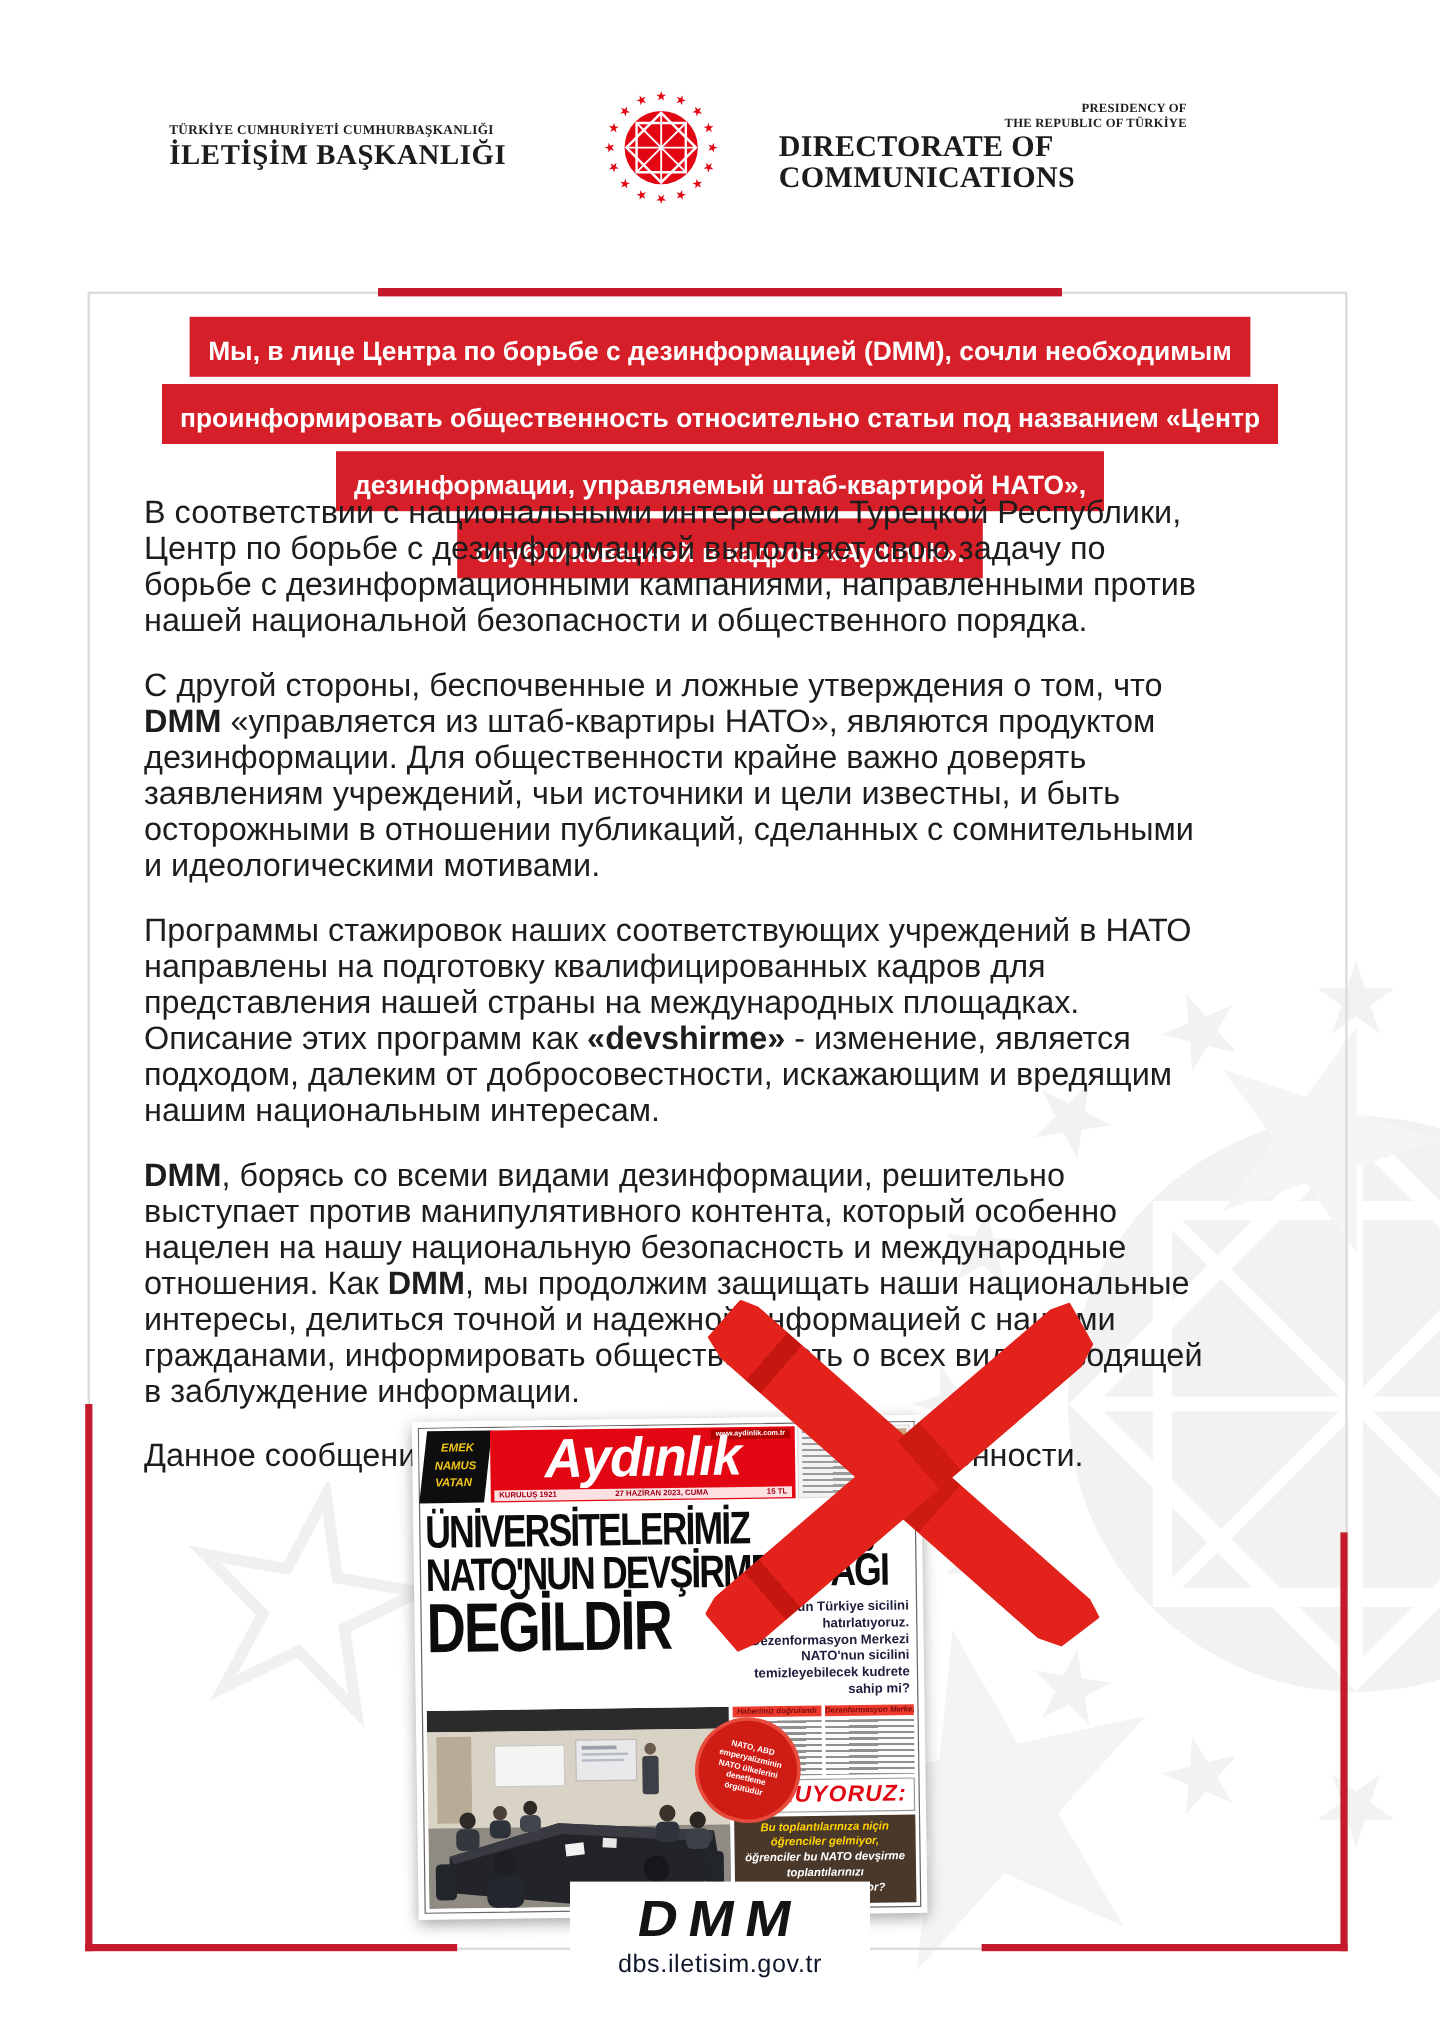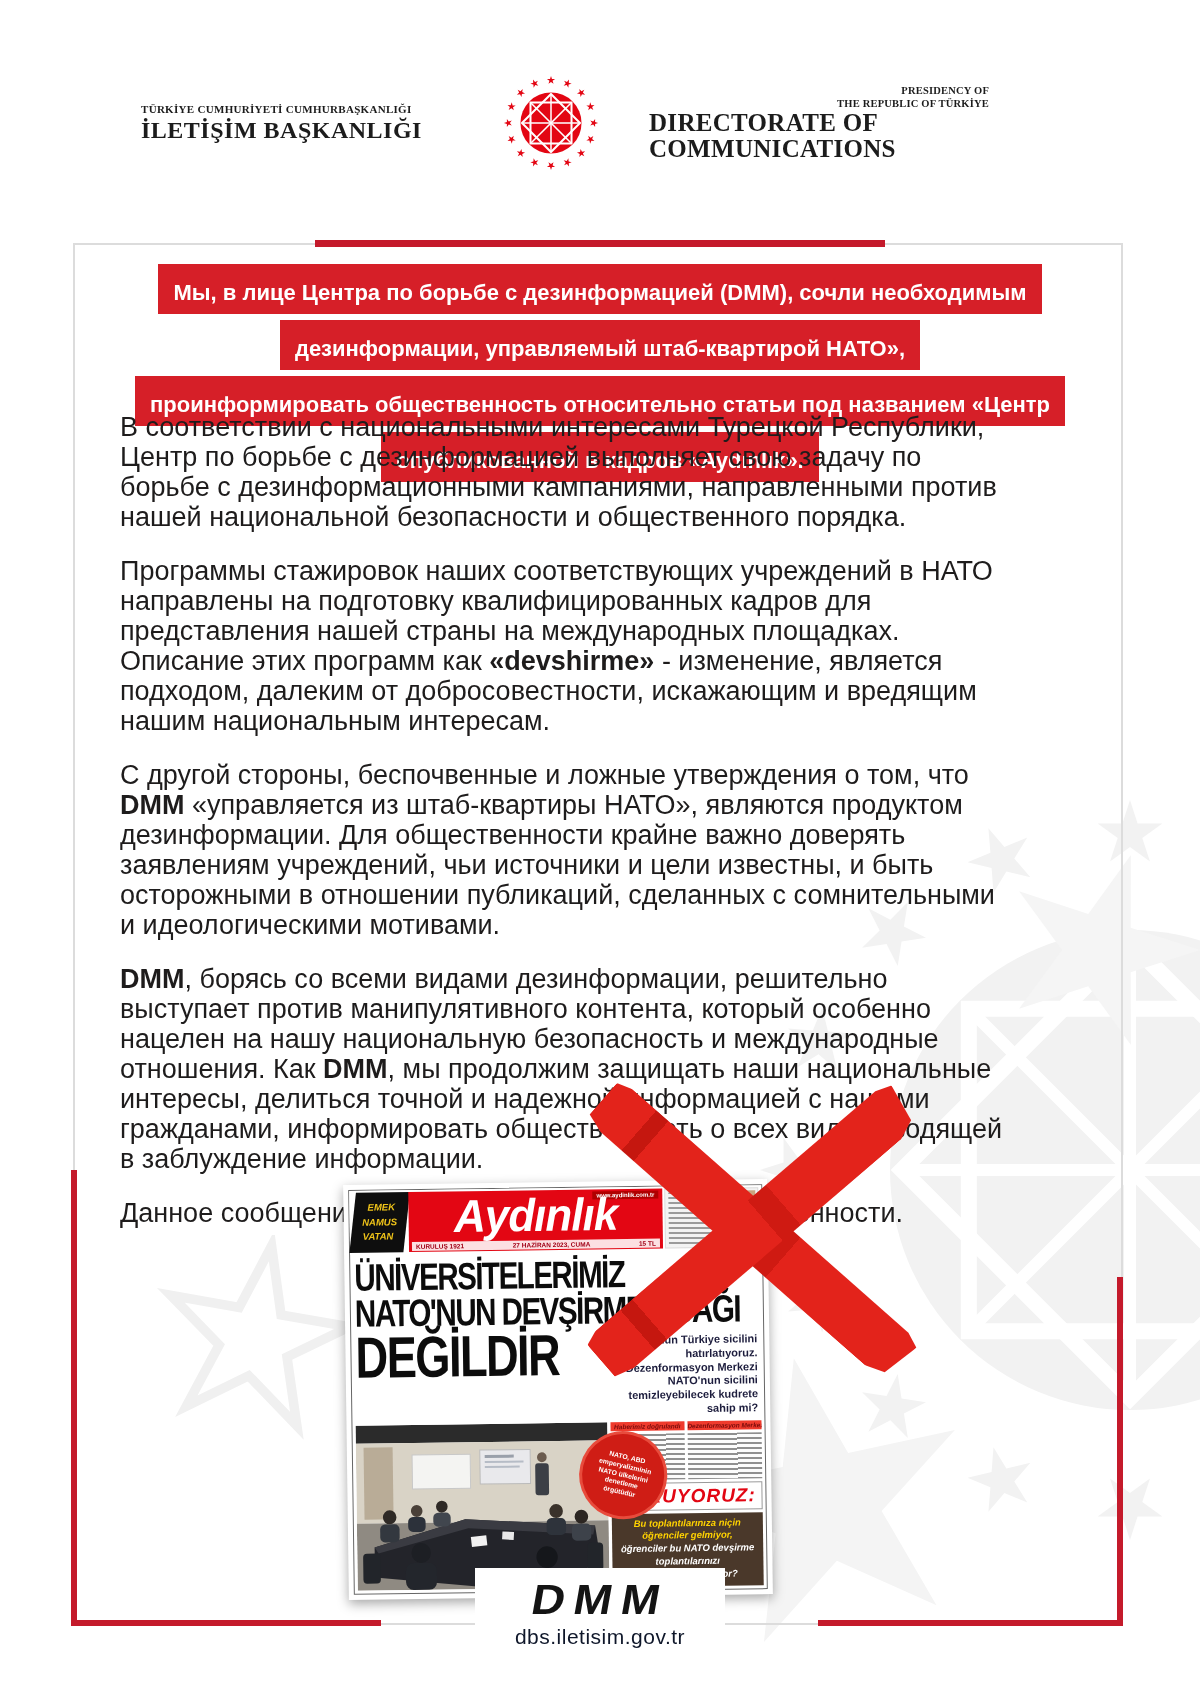--- a/index.html
+++ b/index.html
@@ -191,29 +191,29 @@
 
   <div class="frame-gray"></div>
   <div class="acc acc-top" style="background: rgb(196, 26, 43);"></div>
   <div class="acc acc-left" style="background: rgb(196, 26, 43);"></div>
   <div class="acc acc-right" style="background: rgb(196, 26, 43);"></div>
   <div class="acc acc-bot-l" style="background: rgb(196, 26, 43);"></div>
   <div class="acc acc-bot-r" style="background: rgb(196, 26, 43);"></div>
 
   <section class="banner">
     <div class="line"><span class="chip" style="background: rgb(214, 31, 40);">Мы, в лице Центра по борьбе с дезинформацией (DMM), сочли необходимым</span></div>
+    <div class="line"><span class="chip" style="background: rgb(214, 31, 40);">проинформировать общественность относительно статьи под названием «Центр</span></div>
     <div class="line"><span class="chip" style="background: rgb(214, 31, 40);">дезинформации, управляемый штаб-квартирой НАТО»,</span></div>
-    <div class="line"><span class="chip" style="background: rgb(214, 31, 40);">проинформировать общественность относительно статьи под названием «Центр</span></div>
     <div class="line"><span class="chip" style="background: rgb(214, 31, 40);">опубликованной в кадров «Aydınlık».</span></div>
   </section>
 
   <section class="bodytext">
       <p><span>В соответствии с национальными интересами Турецкой Республики, Центр по борьбе с дезинформацией выполняет свою задачу по борьбе с дезинформационными кампаниями, направленными против нашей национальной безопасности и общественного порядка.</span></p>
+      <p><span>С другой стороны, беспочвенные и ложные утверждения о том, что </span><span class="bold">DMM</span><span> «управляется из штаб-квартиры НАТО», являются продуктом дезинформации. Для общественности крайне важно доверять заявлениям учреждений, чьи источники и цели известны, и быть осторожными в отношении публикаций, сделанных с сомнительными и идеологическими мотивами.</span></p>
       <p><span>Программы стажировок наших соответствующих учреждений в НАТО направлены на подготовку квалифицированных кадров для представления нашей страны на международных площадках. Описание этих программ как </span><span class="bold">«devshirme»</span><span> - изменение, является подходом, далеким от добросовестности, искажающим и вредящим нашим национальным интересам.</span></p>
-      <p><span>С другой стороны, беспочвенные и ложные утверждения о том, что </span><span class="bold">DMM</span><span> «управляется из штаб-квартиры НАТО», являются продуктом дезинформации. Для общественности крайне важно доверять заявлениям учреждений, чьи источники и цели известны, и быть осторожными в отношении публикаций, сделанных с сомнительными и идеологическими мотивами.</span></p>
       <p><span class="bold">DMM</span><span>, борясь со всеми видами дезинформации, решительно выступает против манипулятивного контента, который особенно нацелен на нашу национальную безопасность и международные отношения. Как </span><span class="bold">DMM</span><span>, мы продолжим защищать наши национальные интересы, делиться точной и надежной информацией с нашими гражданами, информировать общественность о всех видах вводящей в заблуждение информации.</span></p>
       <p><span>Данное сообщение представлено вниманию общественности.</span></p>
     </section>
 
   <figure class="np">
     <div class="np-inner">
       <div class="np-masthead">
         <div class="np-flag">
           <div>EMEK</div>
           <div>NAMUS</div>

